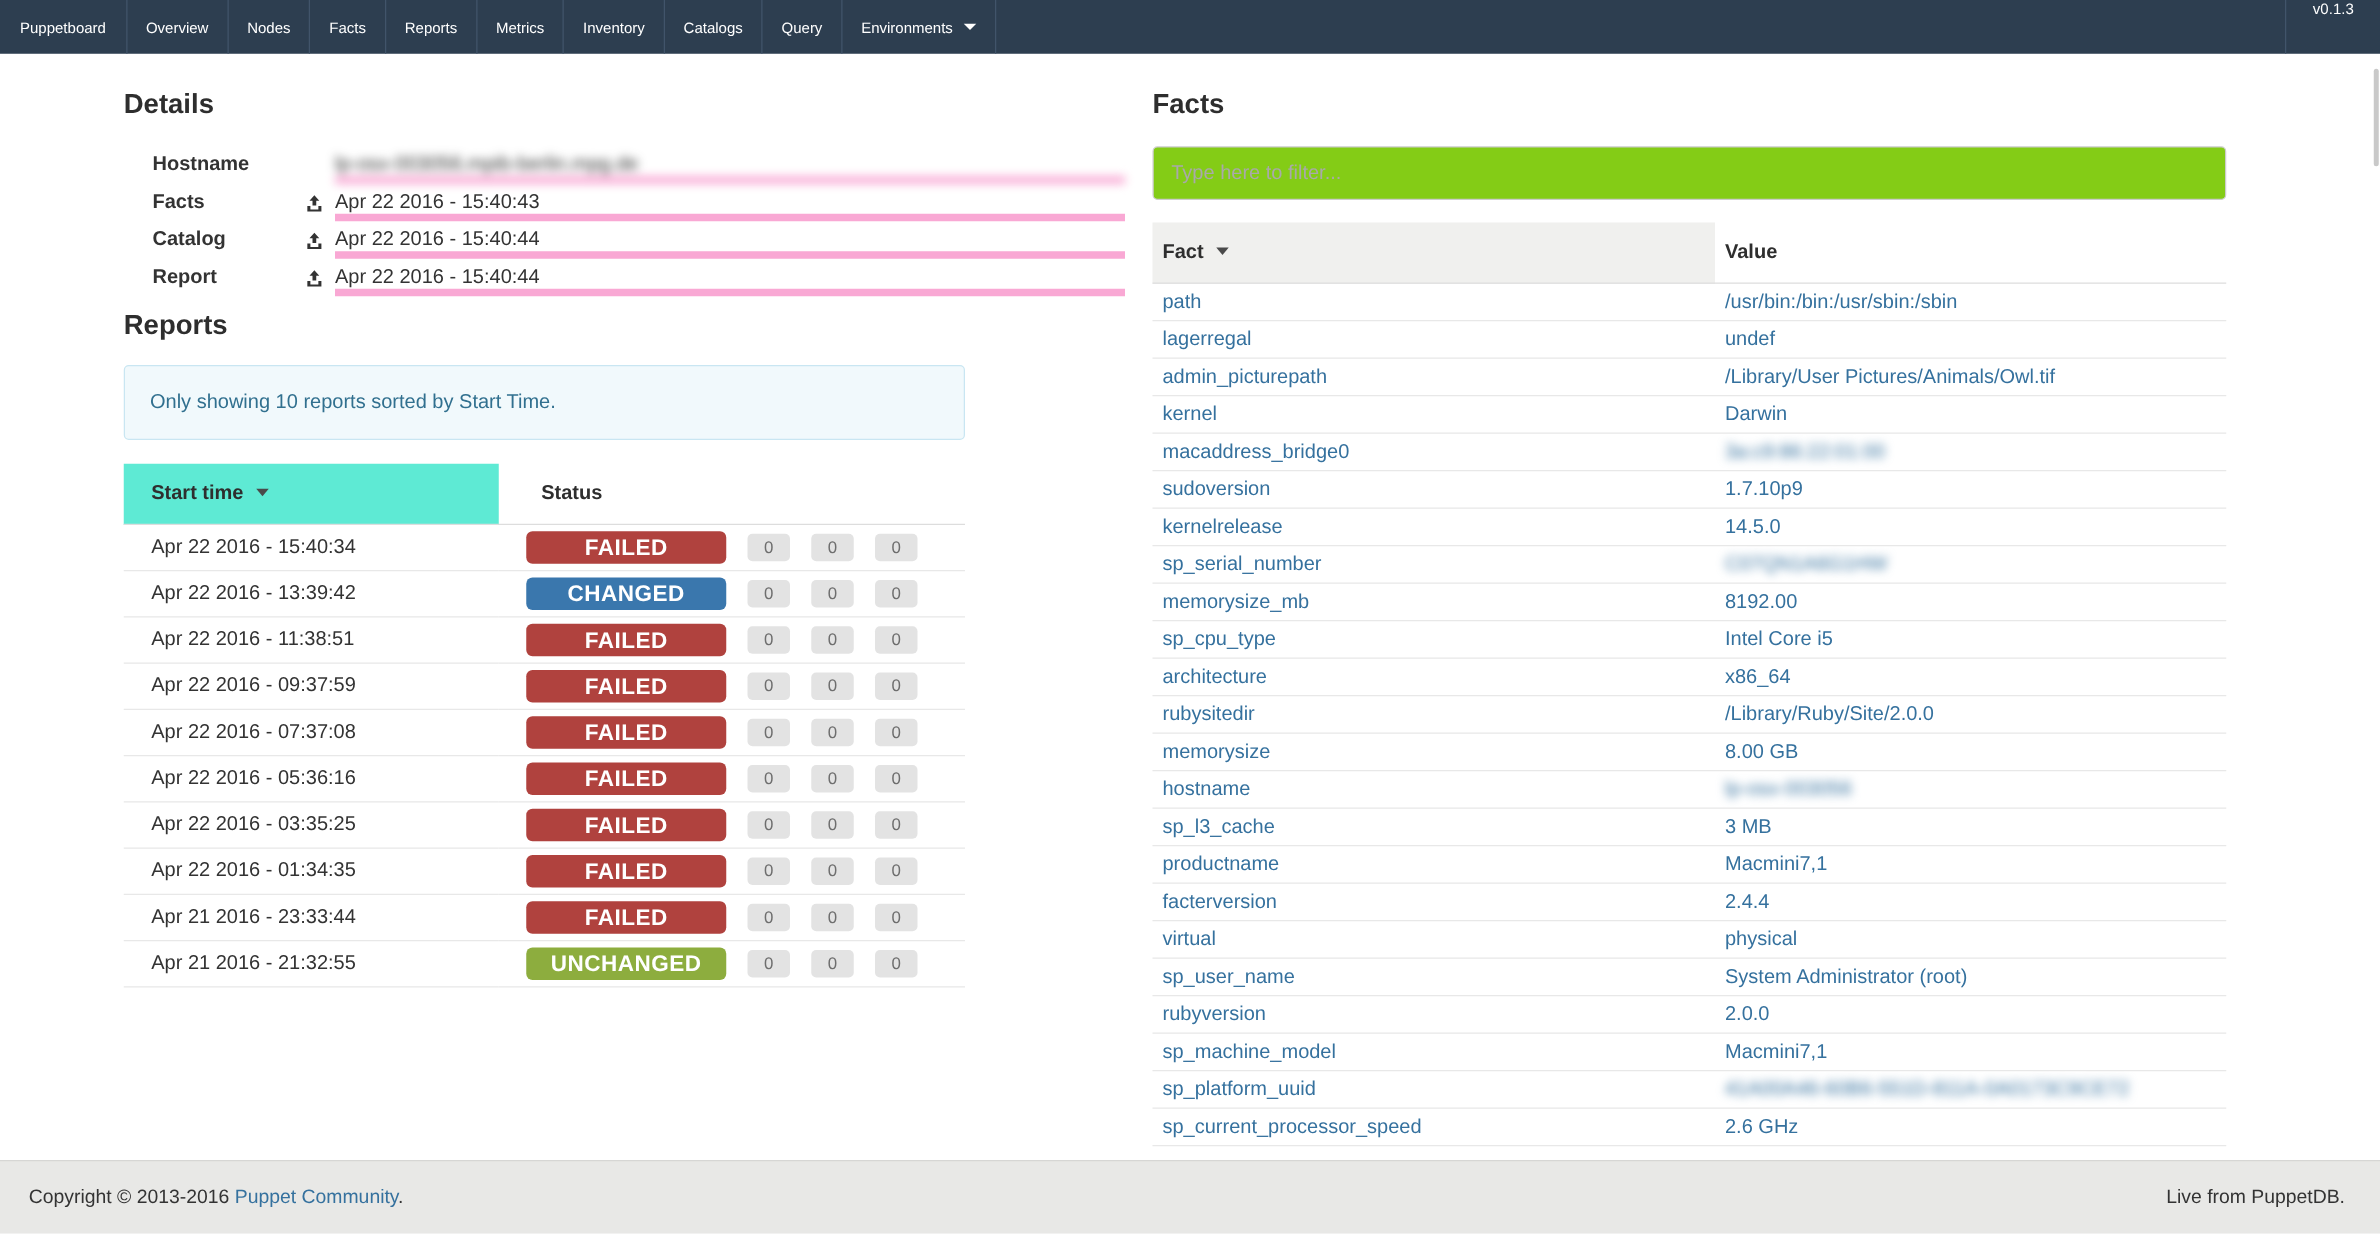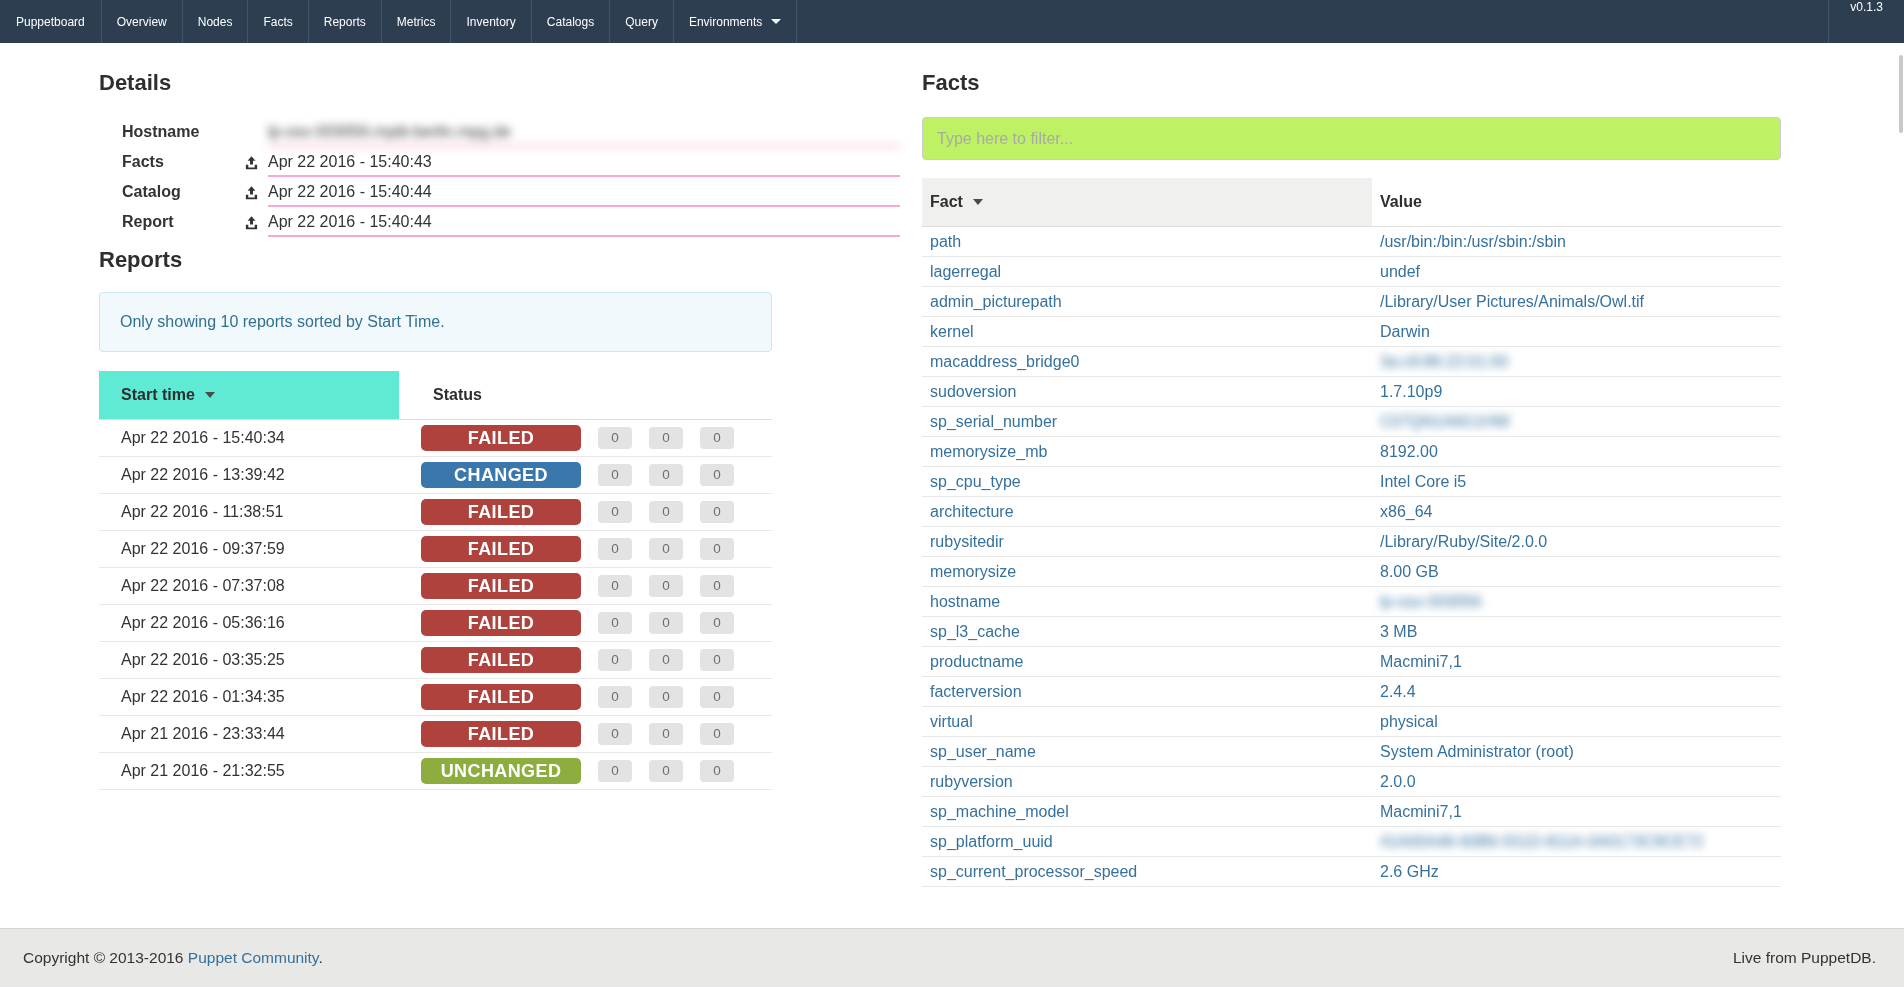--- a/index.html
+++ b/index.html
@@ -41,21 +41,21 @@
   
   .details-table { margin-top:19px; }
   .d-row { display:flex; align-items:center; }
   .d-label {
     width:169px; padding-left:23px; font-weight:700;
     display:flex; align-items:center; height:30px;
   }
   .d-label .upl { margin-left:auto; margin-right:9px; display:flex; }
   .d-value {
     flex:1; height:30px; line-height:29px;
-    border-bottom:2px solid #f9a8d4; white-space:nowrap; overflow:hidden;
+    border-bottom:6px solid #f9a8d4; white-space:nowrap; overflow:hidden;
   }
   .blurred { filter:blur(4px); }
   
   .reports-block { width:673px; }
   .alert-info {
     margin-top:17px; padding:18px 20px; border:1px solid #c9e6f2;
     border-radius:4px; background:#f1f9fc; color:#31708f; line-height:22px;
   }
   
   table { border-collapse:collapse; width:100%; }
@@ -81,21 +81,21 @@
   .count-badge {
     display:inline-block; width:34px; line-height:22px; border-radius:4px;
     background:#e3e3e3; color:#6e6e6e; font-size:13.5px; text-align:center;
     margin-left:17px;
   }
   .count-badge:first-of-type { margin-left:11px; }
   
   .filter-input {
     margin-top:19px; width:100%; height:43px; border:1px solid #ccc;
     border-radius:4px; padding:17px 14px; font-size:16px; color:#555;
-    font-family:"Liberation Sans", sans-serif; outline:none; background:#bef264;
+    font-family:"Liberation Sans", sans-serif; outline:none; background:#84cc16;
   }
   .filter-input::placeholder { color:#a9a9a9; }
   .facts-table { margin-top:18px; }
   .facts-table th { padding:15px 8px; border-bottom:1px solid #ddd; }
   .facts-table th.col-fact { width:450px; background:#f0f0ee; }
   .facts-table td {
     padding:4px 8px; height:30px; border-bottom:1px solid #e8e8e8;
     white-space:nowrap; overflow:hidden;
   }
   a { color:#35719e; text-decoration:none; cursor:pointer; }
@@ -396,20 +396,24 @@
   <tr>
     <td><a>macaddress_bridge0</a></td>
     <td><a class="blurred">3a:c9:86:22:01:00</a></td>
   </tr>
 
   <tr>
     <td><a>sudoversion</a></td>
     <td><a>1.7.10p9</a></td>
   </tr>
 
+  <tr>
+    <td><a>kernelrelease</a></td>
+    <td><a>14.5.0</a></td>
+  </tr>
 
   <tr>
     <td><a>sp_serial_number</a></td>
     <td><a class="blurred">C07QN1A6G1HW</a></td>
   </tr>
 
   <tr>
     <td><a>memorysize_mb</a></td>
     <td><a>8192.00</a></td>
   </tr>

